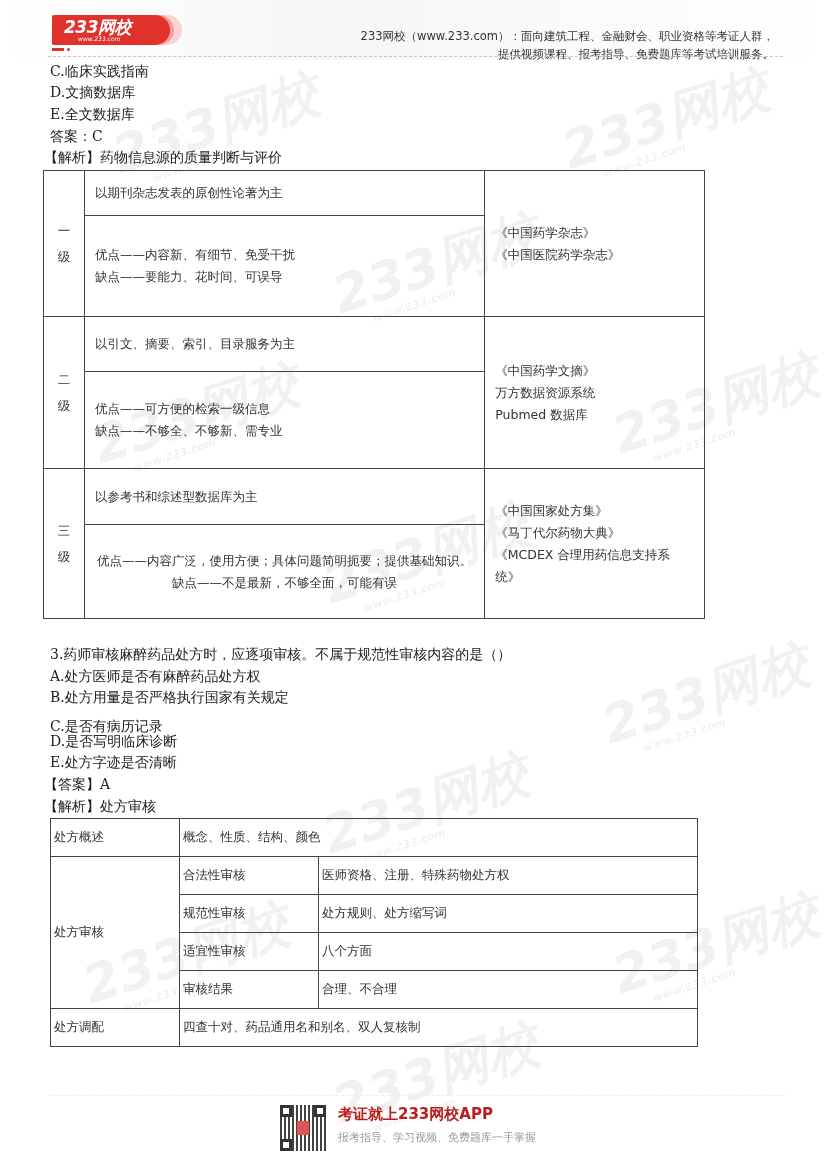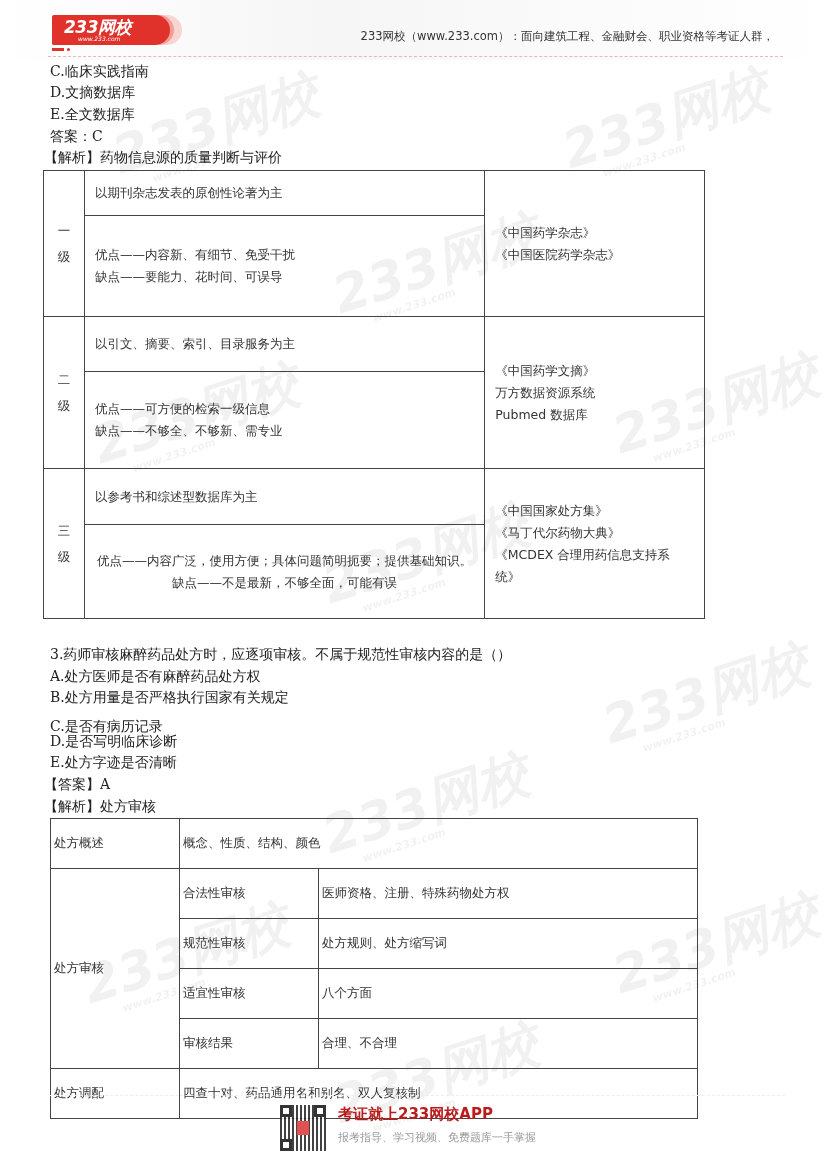--- a/index.html
+++ b/index.html
@@ -24,21 +24,21 @@
 
   table { position: absolute; border-collapse: collapse; font-family: "DejaVu Sans", sans-serif; font-size: 12.5px; color: #333; }
   td { border: 1.5px solid #444; vertical-align: middle; padding: 0 6px; }
 
   #t1 { left: 43px; top: 170px; width: 662px; }
   #t1 td.lvl { width: 41px; text-align: center; padding: 0; line-height: 26px; }
   #t1 td.desc { width: 401px; padding: 0 10px; line-height: 22px; }
   #t1 td.src { width: 220px; padding: 0 10px; line-height: 22px; }
 
   #t2 { left: 50px; top: 818px; width: 648px; }
-  #t2 td { height: 38px; padding: 16px 3px; margin-left: 6px; }
+  #t2 td { height: 38px; padding: 4px 3px; margin-left: 6px; }
   #t2 td.c1 { width: 129px; }
   #t2 td.c2 { width: 139px; }
 
   .footer-rule { position: absolute; left: 50px; top: 1095px; width: 735px; border-top: 1px dashed #eee; }
   .qr { position: absolute; left: 280px; top: 1105px; width: 46px; height: 46px; background:
       repeating-linear-gradient(90deg, #222 0 2px, #fff 2px 4px),
       #fff; opacity: .85; }
   .qr-corner { position: absolute; width: 12px; height: 12px; border: 3px solid #111; background: #fff; }
   .qr-center { position: absolute; left: 17px; top: 16px; width: 12px; height: 14px; background: #d33; }
   .footer-title { position: absolute; left: 338px; top: 1105px; font-family: "DejaVu Sans", sans-serif; font-weight: bold; font-size: 15px; color: #b91c1c; }
@@ -51,20 +51,21 @@
   <div class="logo-ring2"></div>
   <div class="logo-ring1"></div>
   <div class="logo">
     <span class="logo-text">233网校</span>
     <span class="logo-url">www.233.com</span>
   </div>
   <div class="logo-dash"></div>
   <div class="logo-dot"></div>
   <div class="tagline">
     <div>233网校（www.233.com）：面向建筑工程、金融财会、职业资格等考证人群，</div>
+    <div>提供视频课程、报考指导、免费题库等考试培训服务。</div>
   </div>
   <div class="header-rule"></div>
 </div>
 
 <div class="watermark" style="left:110px;top:90px;"><span>233网校</span><small>www.233.com</small></div>
 <div class="watermark" style="left:560px;top:85px;"><span>233网校</span><small>www.233.com</small></div>
 <div class="watermark" style="left:330px;top:230px;"><span>233网校</span><small>www.233.com</small></div>
 <div class="watermark" style="left:90px;top:380px;"><span>233网校</span><small>www.233.com</small></div>
 <div class="watermark" style="left:610px;top:370px;"><span>233网校</span><small>www.233.com</small></div>
 <div class="watermark" style="left:320px;top:520px;"><span>233网校</span><small>www.233.com</small></div>

